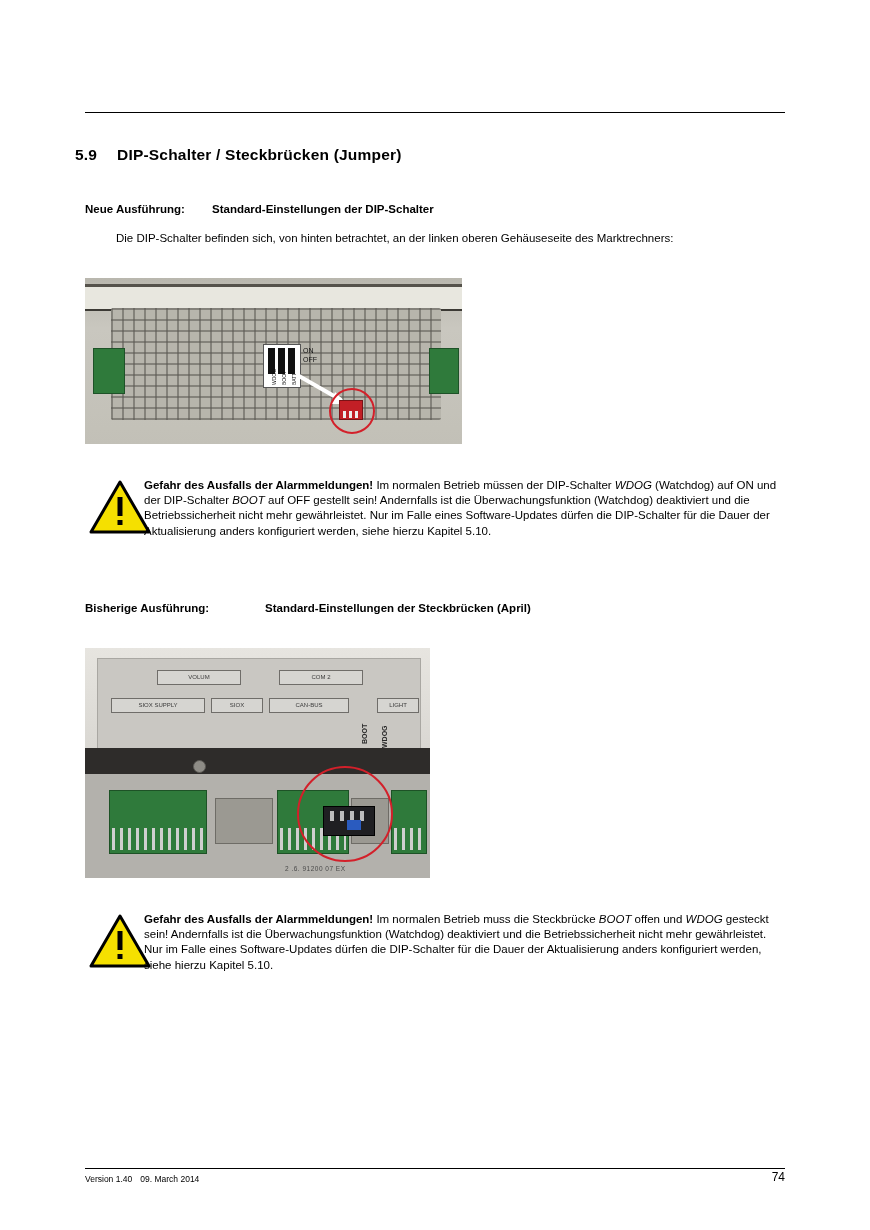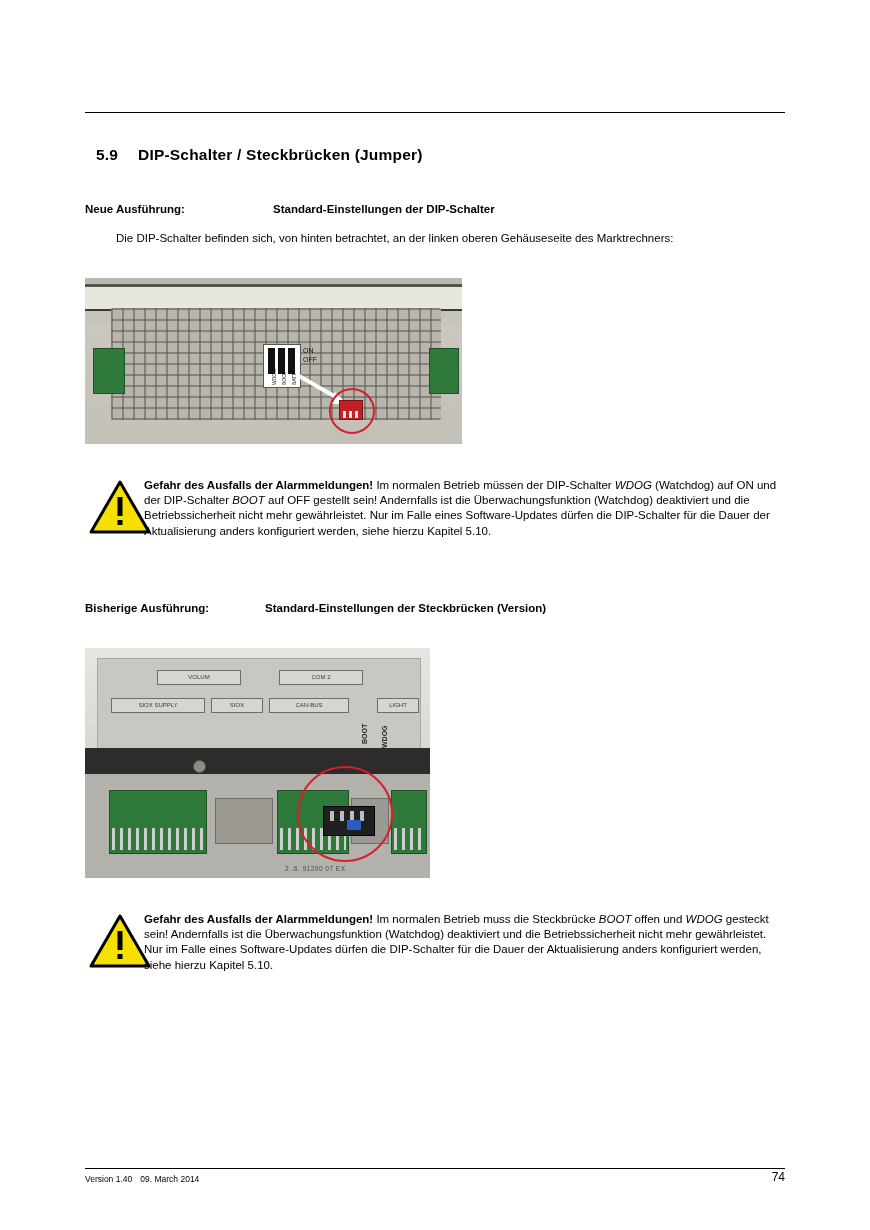--- a/index.html
+++ b/index.html
@@ -90,41 +90,41 @@
     left: 85px;
     top: 112px;
     width: 700px;
     height: 1px;
     background: #000000;
   }
 
   
   .section-title {
     position: absolute;
-    left: 96px;
+    left: 75px;
     top: 146px;
     font-size: 15.5px;
     font-weight: bold;
     letter-spacing: 0.2px;
   }
   .section-title .num {
     display: inline-block;
     width: 42px;
   }
 
   
   .sub-head {
     position: absolute;
     left: 85px;
     font-size: 11.5px;
     font-weight: bold;
   }
   .sub-head .lbl {
     display: inline-block;
-    width: 188px;
+    width: 127px;
   }
   .para {
     position: absolute;
     left: 85px;
     font-size: 11.5px;
     line-height: 15px;
     width: 700px;
     padding-left: 31px;
   }
 
@@ -445,21 +445,21 @@
       <polygon points="31,2 60,52 2,52" fill="#f5e000" stroke="#000000" stroke-width="3" stroke-linejoin="round"></polygon>
       <rect x="28.5" y="17" width="5" height="19" fill="#000000"></rect>
       <rect x="28.5" y="40" width="5" height="5" fill="#000000"></rect>
     </svg>
     <div class="warn-text">
       <b>Gefahr des Ausfalls der Alarmmeldungen!</b><span> Im normalen Betrieb müssen der DIP-Schalter </span><i>WDOG</i><span> (Watchdog) auf ON und der DIP-Schalter </span><i>BOOT</i><span> auf OFF gestellt sein! Andernfalls ist die Überwachungsfunktion (Watchdog) deaktiviert und die Betriebssicherheit nicht mehr gewährleistet. Nur im Falle eines Software-Updates dürfen die DIP-Schalter für die Dauer der Aktualisierung anders konfiguriert werden, siehe hierzu Kapitel 5.10.</span>
     </div>
   </div>
 
   <div class="sub-head" style="top: 602px;">
-    <span class="lbl" style="width:180px;">Bisherige Ausführung:</span><span>Standard-Einstellungen der Steckbrücken (Version)</span>
+    <span class="lbl" style="width:180px;">Bisherige Ausführung:</span><span>Standard-Einstellungen der Steckbrücken (April)</span>
   </div>
 
   <div class="photo2">
     <div class="p2-bg"></div>
     <div class="p2-plate"></div>
 
     <div class="p2-silk" style="left:72px; top:22px; width:82px; height:13px; line-height:13px;">VOLUM</div>
     <div class="p2-silk" style="left:194px; top:22px; width:82px; height:13px; line-height:13px;">COM 2</div>
     <div class="p2-silk" style="left:26px; top:50px; width:92px; height:13px; line-height:13px;">SIOX SUPPLY</div>
     <div class="p2-silk" style="left:126px; top:50px; width:50px; height:13px; line-height:13px;">SIOX</div>

